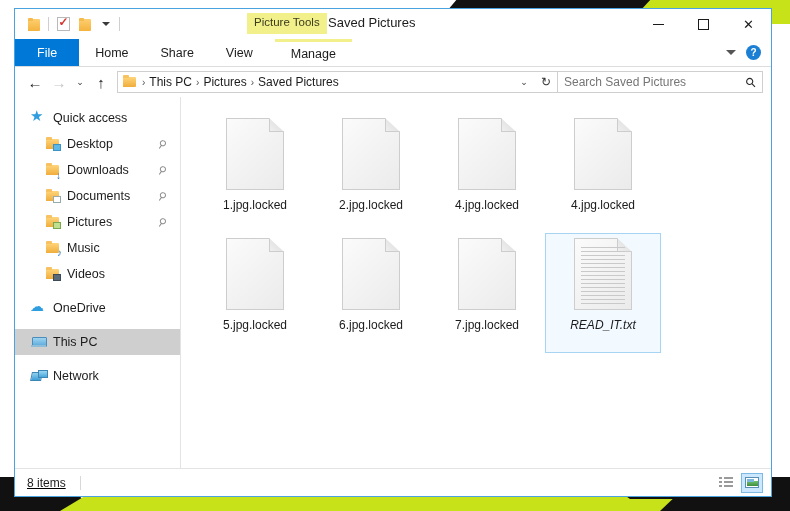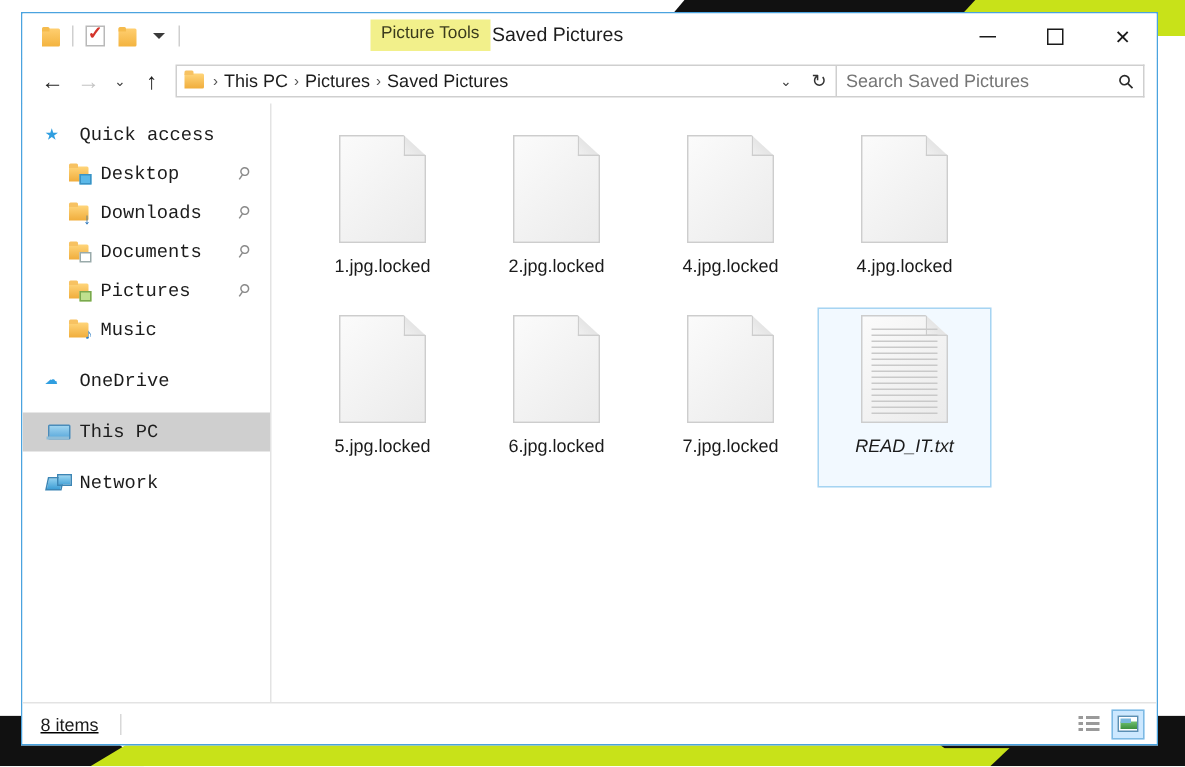--- a/index.html
+++ b/index.html
@@ -175,21 +175,21 @@
     font-family:"Liberation Sans", sans-serif; background:transparent;
   }
   .search-glyph { font-size:13px; color:#2a2a2a; transform:rotate(-45deg); }
 
   
   .body { flex:1; display:flex; min-height:0; background:#fff; }
 
   
   .sidebar {
     width:166px; flex:none; border-right:1px solid #e3e3e3;
-    padding-top:8px; background:transparent; overflow:hidden;font-family:Liberation Mono, monospace;
+    padding-top:8px; background:transparent; overflow:hidden;
   }
   .nav-item {
     height:26px; display:flex; align-items:center; gap:6px;
     padding-left:16px; font-size:12.5px; color:#1c1c1c; position:relative;
   }
   .nav-item.child { padding-left:30px; }
   .nav-item.sel { background:#cfcfcf; }
   .pin {
     position:absolute; right:14px; font-size:11px; color:#8a8a8a;
     transform:rotate(35deg);
@@ -349,20 +349,33 @@
         </div>
       <div class="win-btn">
           <div class="max-glyph"></div>
         </div>
       <div class="win-btn close">
           <span>✕</span>
         </div>
     </div>
   </div>
 
+  <div class="ribbon">
+    <div class="tab file">File</div>
+    <div class="tab">Home</div>
+    <div class="tab">Share</div>
+    <div class="tab">View</div>
+    <div class="tab manage">Manage</div>
+    <div class="ribbon-right">
+      <div>
+          <div class="chev-down-big"></div>
+        </div>
+      <div class="help-btn">?</div>
+    </div>
+  </div>
 
   <div class="addrrow">
     <div class="navbtn">←</div>
     <div class="navbtn dis">→</div>
     <div class="navbtn small">⌄</div>
     <div class="navbtn">↑</div>
 
     <div class="addrbox">
       <div class="ico ico-folder"></div>
       <div class="crumbs">
@@ -419,20 +432,26 @@
           </div>
         <span>Pictures</span>
         <span class="pin">⚲</span>
       </div>
       <div class="nav-item child">
         <div class="ico ico-folder">
             <i class="badge b-music"></i>
           </div>
         <span>Music</span>
       </div>
+      <div class="nav-item child">
+        <div class="ico ico-folder">
+            <i class="badge b-video"></i>
+          </div>
+        <span>Videos</span>
+      </div>
       <div class="nav-item" style="margin-top:8px">
         <div class="ico ico-cloud"></div>
         <span>OneDrive</span>
       </div>
       <div class="nav-item sel" style="margin-top:8px">
         <div class="ico ico-pc"></div>
         <span>This PC</span>
       </div>
       <div class="nav-item" style="margin-top:8px">
         <div class="ico ico-net"></div>

